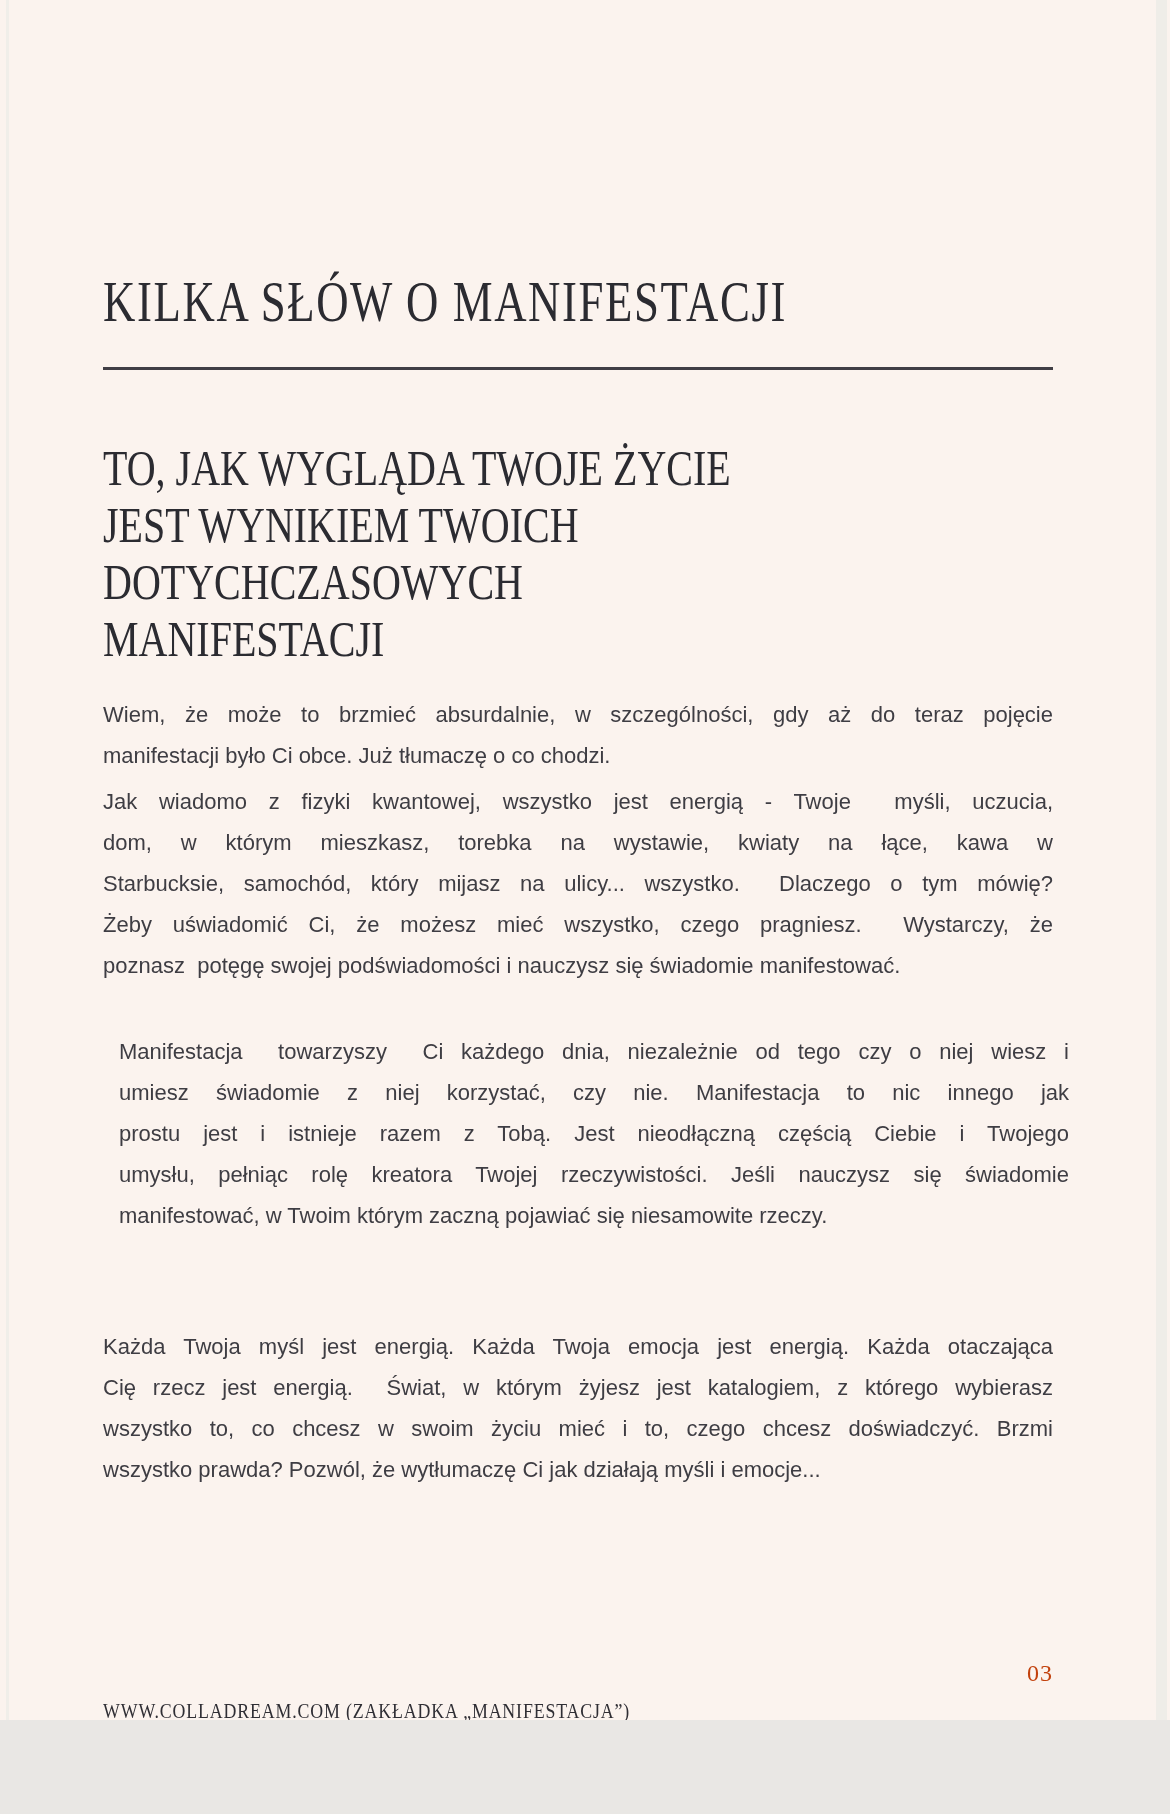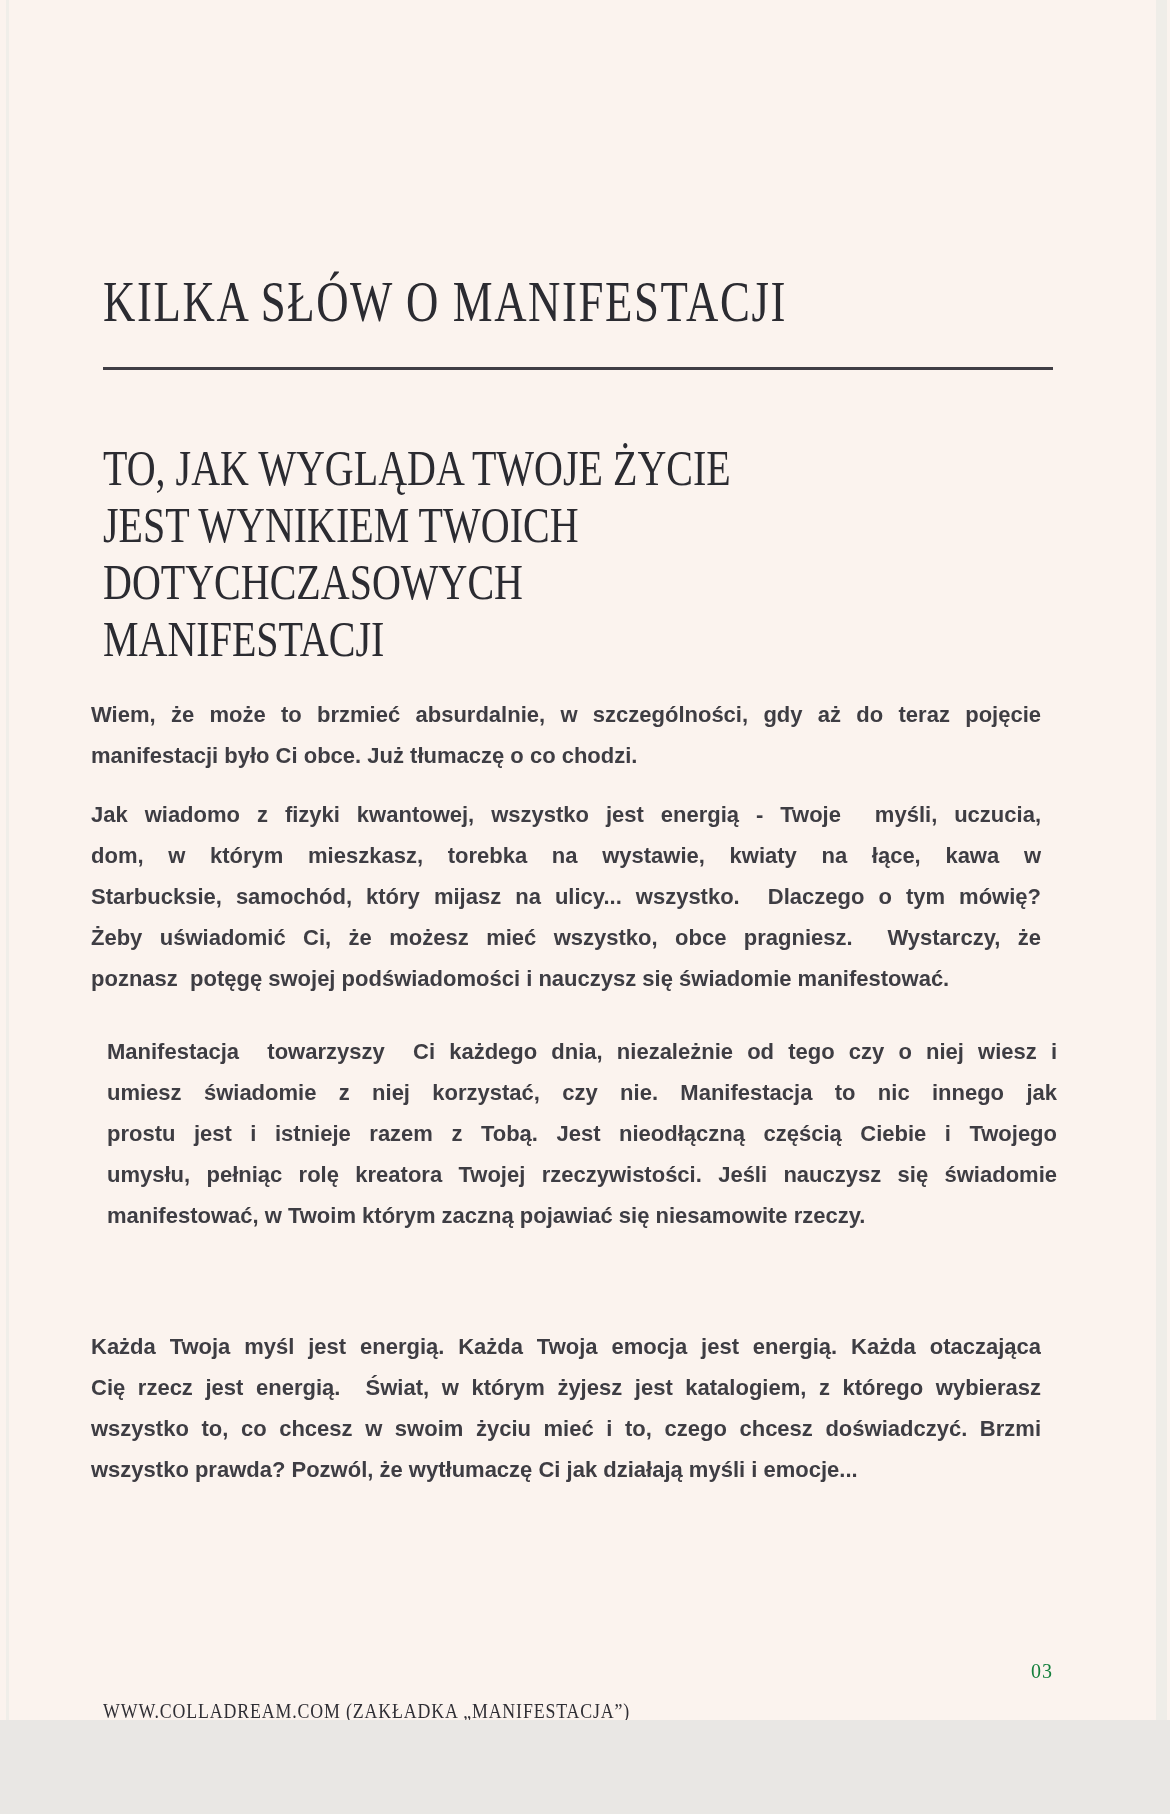--- a/index.html
+++ b/index.html
@@ -44,49 +44,48 @@
     line-height: 57px;
     color: #2B2B31;
     transform: scaleX(0.80);
     transform-origin: 0 0;
     white-space: nowrap;
   }
   .subtitle .line { text-align: left; }
 
   .para {
     position: absolute;
-    left: 91px;
+    left: 103px;
     width: 950px;
     font-size: 22px;
     line-height: 41px;
     color: #3E3D43;
-    font-weight: bold;
   }
   .para .line {
     white-space: pre-wrap;
     text-align: justify;
     text-align-last: justify;
     height: 41px;
     overflow: hidden;
   }
   .para .line:last-child { text-align-last: left; }
   .para-1 { top: 694px; }
-  .para-2 { top: 781px; margin-top: 13px; }
+  .para-2 { top: 781px; }
   .para-3 { top: 1031px; margin-left: 16px; }
   .para-4 { top: 1326px; }
 
   .page-number {
     position: absolute;
     left: 103px; top: 1660px;
     width: 950px;
     text-align: right;
     font-family: "Liberation Serif", serif;
-    font-size: 20px;
+    font-size: 24px;
     letter-spacing: 1px;
-    color: #15803d;
+    color: #c2410c;
   }
   .footer-site {
     position: absolute;
     left: 103px; top: 1699px;
     font-family: "Liberation Serif", serif;
     font-size: 21px;
     letter-spacing: 1px;
     color: #2F2E34;
     white-space: nowrap;
     transform: scaleX(0.85);
@@ -115,21 +114,21 @@
 
   <div class="para para-1">
       <div class="line">Wiem, że może to brzmieć absurdalnie, w szczególności, gdy aż do teraz pojęcie</div>
       <div class="line">manifestacji było Ci obce. Już tłumaczę o co chodzi.</div>
     </div>
 
   <div class="para para-2">
       <div class="line">Jak wiadomo z fizyki kwantowej, wszystko jest energią - Twoje  myśli, uczucia,</div>
       <div class="line">dom, w którym mieszkasz, torebka na wystawie, kwiaty na łące, kawa w</div>
       <div class="line">Starbucksie, samochód, który mijasz na ulicy... wszystko.  Dlaczego o tym mówię?</div>
-      <div class="line">Żeby uświadomić Ci, że możesz mieć wszystko, obce pragniesz.  Wystarczy, że</div>
+      <div class="line">Żeby uświadomić Ci, że możesz mieć wszystko, czego pragniesz.  Wystarczy, że</div>
       <div class="line">poznasz  potęgę swojej podświadomości i nauczysz się świadomie manifestować.</div>
     </div>
 
   <div class="para para-3">
       <div class="line">Manifestacja  towarzyszy  Ci każdego dnia, niezależnie od tego czy o niej wiesz i</div>
       <div class="line">umiesz świadomie z niej korzystać, czy nie. Manifestacja to nic innego jak</div>
       <div class="line">prostu jest i istnieje razem z Tobą. Jest nieodłączną częścią Ciebie i Twojego</div>
       <div class="line">umysłu, pełniąc rolę kreatora Twojej rzeczywistości. Jeśli nauczysz się świadomie</div>
       <div class="line">manifestować, w Twoim którym zaczną pojawiać się niesamowite rzeczy.</div>
     </div>

